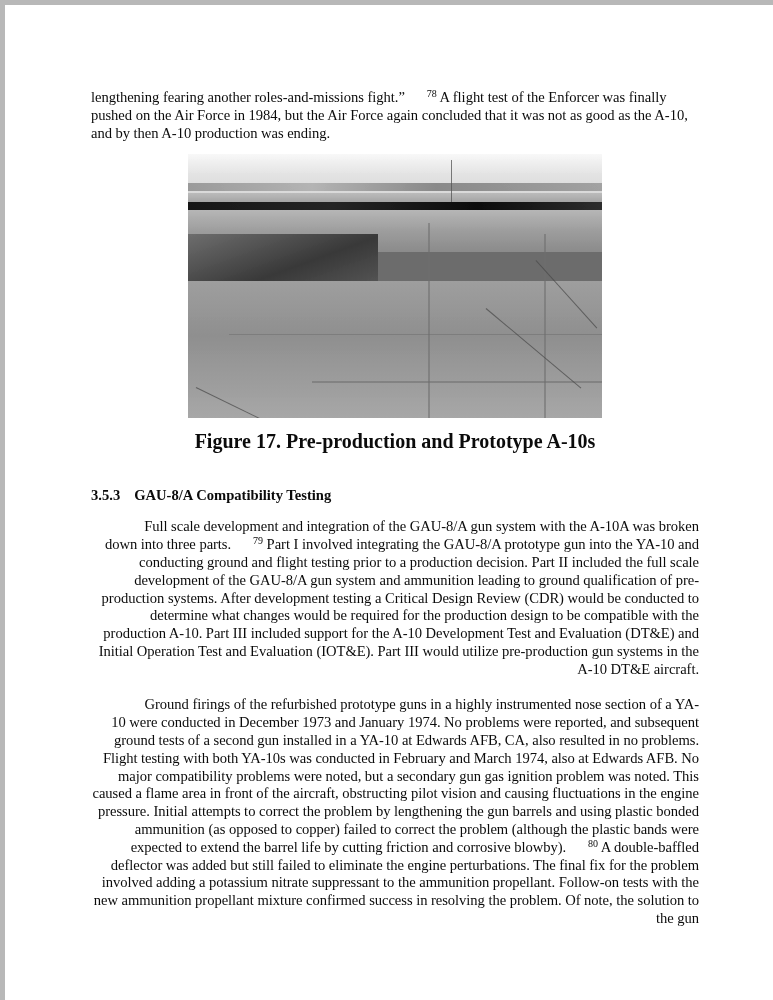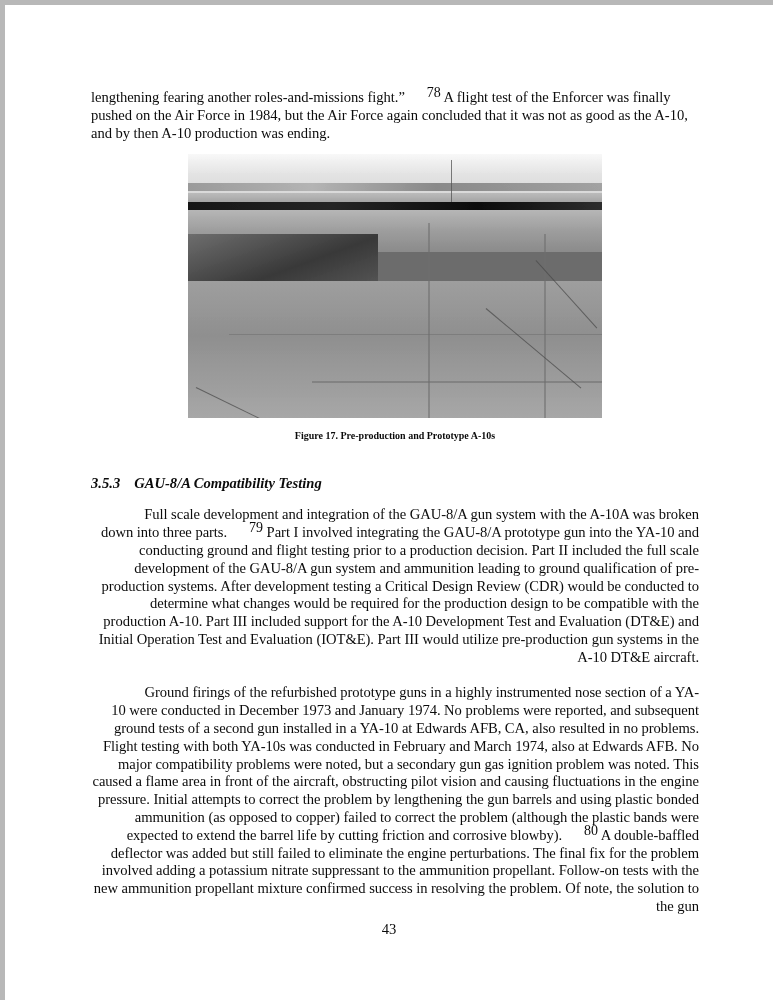--- a/index.html
+++ b/index.html
@@ -37,21 +37,21 @@
     letter-spacing: -0.05px;
   }
   p.body-para.indent {
     text-indent: 46px;
     text-align: right;
   }
   .para-gap {
     height: 17.8px;
   }
   sup.fn {
-    font-size: 14px;
+    font-size: 10px;
     vertical-align: 5px;
     line-height: 0;
     padding-left: 22px;
   }
   
   .figure-block {
     margin-top: 12px;
     text-align: center;
   }
   .photo {
@@ -152,32 +152,31 @@
     opacity:.85;
   }
   .cable {
     position:absolute; background:#4a4a4a; opacity:.7; transform-origin:left center;
   }
   .pole {
     position:absolute; width:1px; background:#555; opacity:.75;
   }
   .caption {
     margin-top: 8px;
-    font-size: 10px;
+    font-size: 20px;
     font-weight: bold;
     color: #0b0b0b;
     text-align: center;
   }
   
   .section-heading {
     margin-top: 34px;
     font-size: 14.6px;
     font-weight: bold;
     color: #0b0b0b;
-    font-style: italic;
   }
   .section-heading .num { margin-right: 14px; }
   .after-heading { height: 14px; }
   
   .page-number {
     position: absolute;
     left: 0;
     top: 916px;
     width: 768px;
     text-align: center;
@@ -278,15 +277,14 @@
     <div class="after-heading"></div>
 
     <p class="body-para indent"><span>Full scale development and integration of the GAU-8/A gun system with the A-10A was broken down into three parts.</span><sup class="fn">79</sup><span>  Part I involved integrating the GAU-8/A prototype gun into the YA-10 and conducting ground and flight testing prior to a production decision.  Part II included the full scale development of the GAU-8/A gun system and ammunition leading to ground qualification of pre-production systems.  After development testing a Critical Design Review (CDR) would be conducted to determine what changes would be required for the production design to be compatible with the production A-10.  Part III included support for the A-10 Development Test and Evaluation (DT&amp;E) and Initial Operation Test and Evaluation (IOT&amp;E).  Part III would utilize pre-production gun systems in the A-10 DT&amp;E aircraft.</span></p>
 
     <div class="para-gap"></div>
 
     <p class="body-para indent"><span>Ground firings of the refurbished prototype guns in a highly instrumented nose section of a YA-10 were conducted in December 1973 and January 1974.  No problems were reported, and subsequent ground tests of a second gun installed in a YA-10 at Edwards AFB, CA, also resulted in no problems.  Flight testing with both YA-10s was conducted in February and March 1974, also at Edwards AFB.  No major compatibility problems were noted, but a secondary gun gas ignition problem was noted.  This caused a flame area in front of the aircraft, obstructing pilot vision and causing fluctuations in the engine pressure.  Initial attempts to correct the problem by lengthening the gun barrels and using plastic bonded ammunition (as opposed to copper) failed to correct the problem (although the plastic bands were expected to extend the barrel life by cutting friction and corrosive blowby).</span><sup class="fn">80</sup><span>  A double-baffled deflector was added but still failed to eliminate the engine perturbations.  The final fix for the problem involved adding a potassium nitrate suppressant to the ammunition propellant.  Follow-on tests with the new ammunition propellant mixture confirmed success in resolving the problem.  Of note, the solution to the gun</span></p>
 
   </div>
 
-  <div class="page-number">43</div>
 
 </div>
 
 </body></html>

